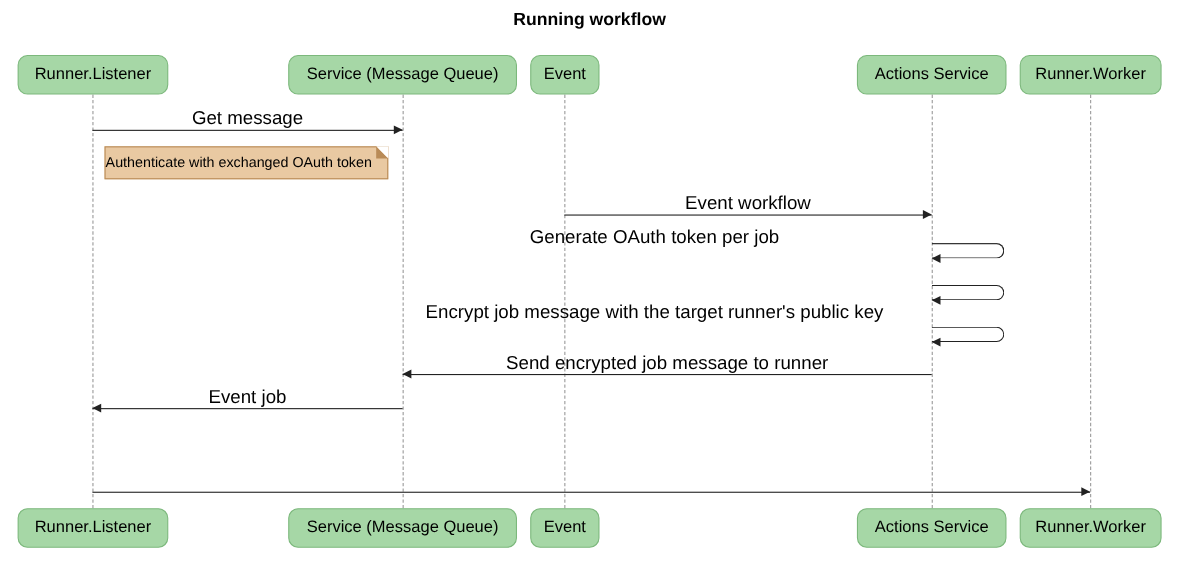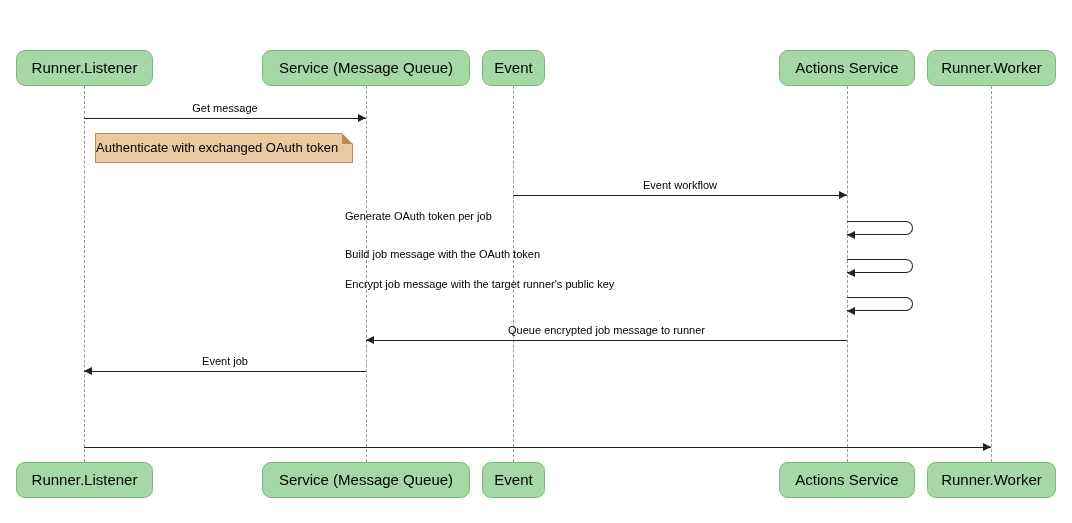--- a/index.html
+++ b/index.html
@@ -20,25 +20,25 @@
     background:var(--participant-fill,#a6d7a6);
     border:1px solid var(--participant-border,#7cb87c);
     border-radius:9px;
     white-space:nowrap;
   }
   .lifeline{
     position:absolute;top:86px;height:376px;width:0;
     border-left:1px dashed var(--lifeline,#999);
   }
   .msg-label{
-    position:absolute;font-size:11px;height:16px;line-height:16px;
+    position:absolute;font-size:17px;height:16px;line-height:16px;
     white-space:nowrap;
   }
   .center{text-align:center}
-  .right{text-align:left}
+  .right{text-align:center}
   .msg-line{
     position:absolute;height:0;
     border-top:1px solid var(--line,#222);
   }
   .ah{
     position:absolute;width:0;height:0;
     border-top:4px solid transparent;border-bottom:4px solid transparent;
   }
   .ah-r{border-left:8px solid var(--line,#222);}
   .ah-l{border-right:8px solid var(--line,#222);}
@@ -63,20 +63,21 @@
     content:"";position:absolute;top:-1px;right:-1px;width:0;height:0;
     border-top:11px solid var(--background,#fff);
     border-left:11px solid transparent;
   }
 </style>
 </head>
 <body>
 
 <div class="canvas">
 
+  <div class="title">Running workflow</div>
 
   <div class="lifeline" style="left:84px"></div>
   <div class="lifeline" style="left:366px"></div>
   <div class="lifeline" style="left:513px"></div>
   <div class="lifeline" style="left:847px"></div>
   <div class="lifeline" style="left:991px"></div>
 
   <div class="actor" style="left:16px;top:50px;width:137px">Runner.Listener</div>
   <div class="actor" style="left:262px;top:50px;width:208px">Service (Message Queue)</div>
   <div class="actor" style="left:482px;top:50px;width:63px">Event</div>
@@ -90,29 +91,28 @@
   <div class="note" style="left:95px;top:133px;width:258px">Authenticate with exchanged OAuth token</div>
 
   <div class="msg-label center" style="left:513px;top:177px;width:334px">Event workflow</div>
   <div class="msg-line" style="left:513px;top:195px;width:334px"></div>
   <div class="ah ah-r" style="left:839px;top:191px"></div>
 
   <div class="msg-label right" style="left:345px;top:208px;width:500px">Generate OAuth token per job</div>
   <div class="loop" style="left:847px;top:221px"></div>
   <div class="ah ah-l" style="left:847px;top:231px"></div>
 
-  <div class="msg-label right" style="left:345px;top:246px;width:500px">Build job message with the OAuth token</div>
   <div class="loop" style="left:847px;top:259px"></div>
   <div class="ah ah-l" style="left:847px;top:269px"></div>
 
   <div class="msg-label right" style="left:345px;top:276px;width:500px">Encrypt job message with the target runner's public key</div>
   <div class="loop" style="left:847px;top:297px"></div>
   <div class="ah ah-l" style="left:847px;top:307px"></div>
 
-  <div class="msg-label center" style="left:366px;top:322px;width:481px">Queue encrypted job message to runner</div>
+  <div class="msg-label center" style="left:366px;top:322px;width:481px">Send encrypted job message to runner</div>
   <div class="msg-line" style="left:366px;top:340px;width:481px"></div>
   <div class="ah ah-l" style="left:366px;top:336px"></div>
 
   <div class="msg-label center" style="left:84px;top:353px;width:282px">Event job</div>
   <div class="msg-line" style="left:84px;top:371px;width:282px"></div>
   <div class="ah ah-l" style="left:84px;top:367px"></div>
 
 
   <div class="msg-line" style="left:84px;top:447px;width:907px"></div>
   <div class="ah ah-r" style="left:983px;top:443px"></div>

